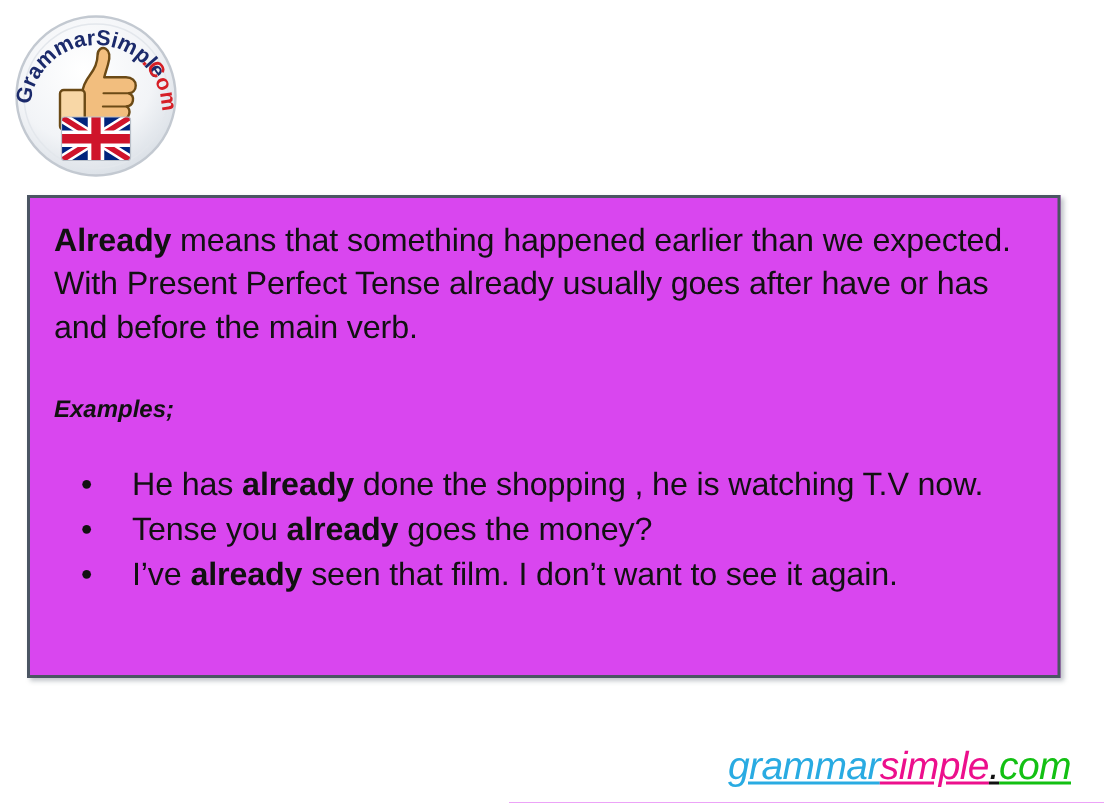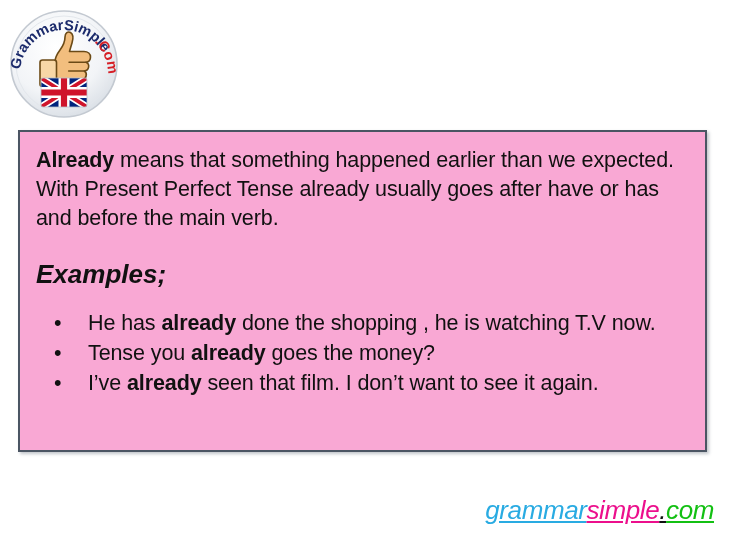--- a/index.html
+++ b/index.html
@@ -56,37 +56,37 @@
   .title-part-2 { color: #C9991C; }
 
   
   .content-box {
     position: absolute;
     left: 18px;
     top: 130px;
     width: 689px;
     height: 322px;
     box-sizing: border-box;
-    background: #f9a8d4;
+    background: #d946ef;
     border: 2px solid #4B5563;
     box-shadow: 2px 2px 3px rgba(120,128,140,0.45);
     padding: 14px 16px 10px 16px;
   }
 
   .para {
     font-size: 21.5px;
     line-height: 29px;
     color: #111111;
     margin: 0;
     letter-spacing: -0.1px;
   }
   .para b { font-weight: bold; }
 
   .examples-label {
-    font-size: 26px;
+    font-size: 16px;
     font-weight: bold;
     font-style: italic;
     color: #111111;
     margin: 28px 0 0 0;
     line-height: 26px;
   }
 
   .bullet-list {
     margin: 22px 0 0 0;
     padding: 0;

